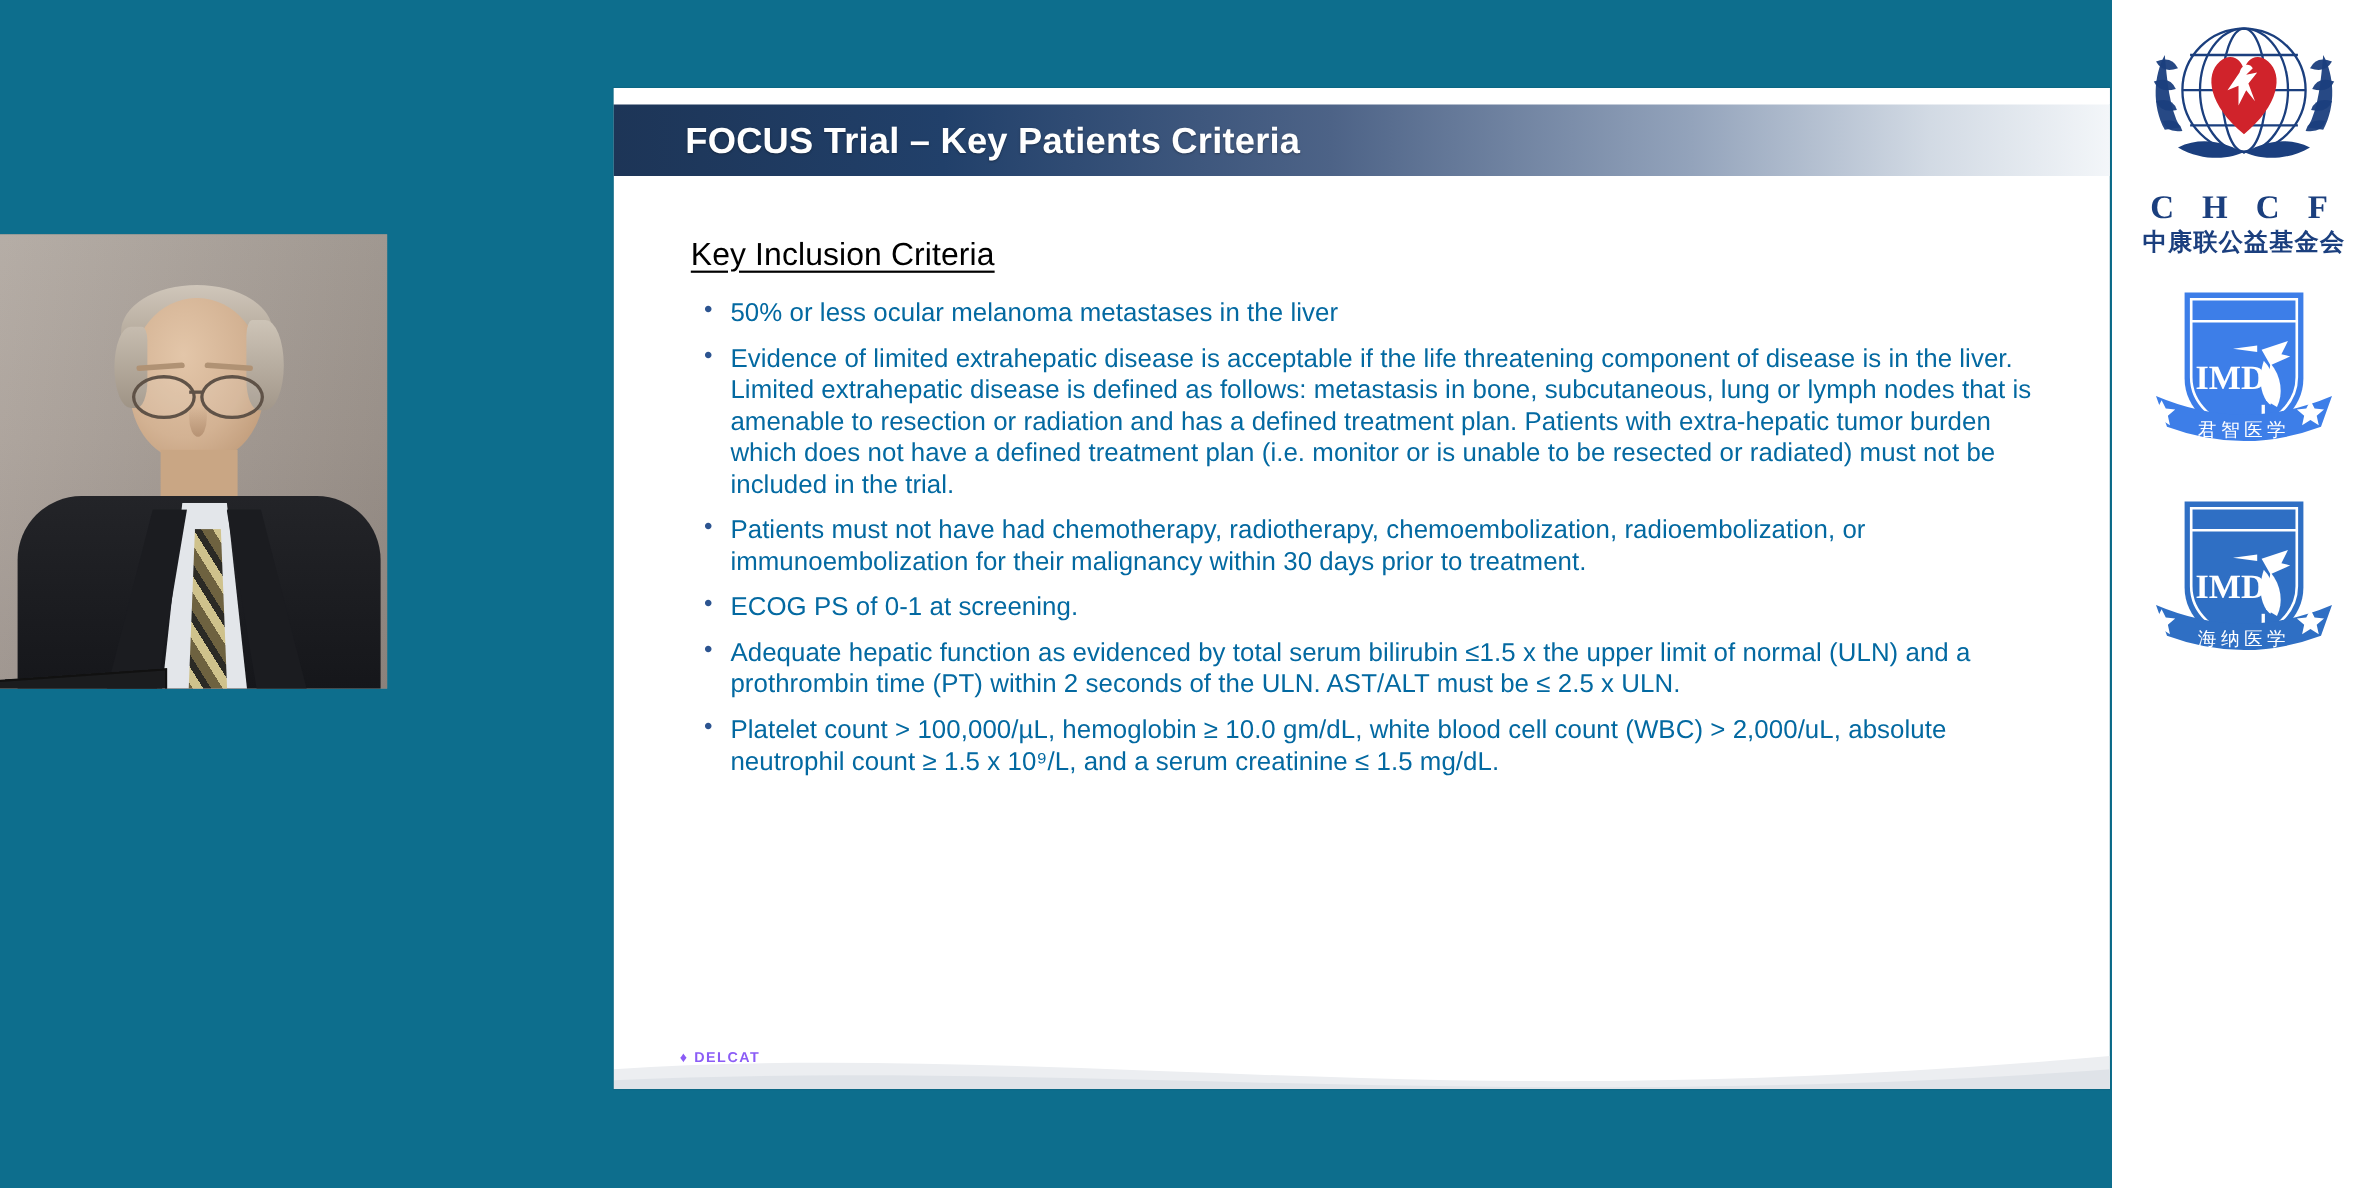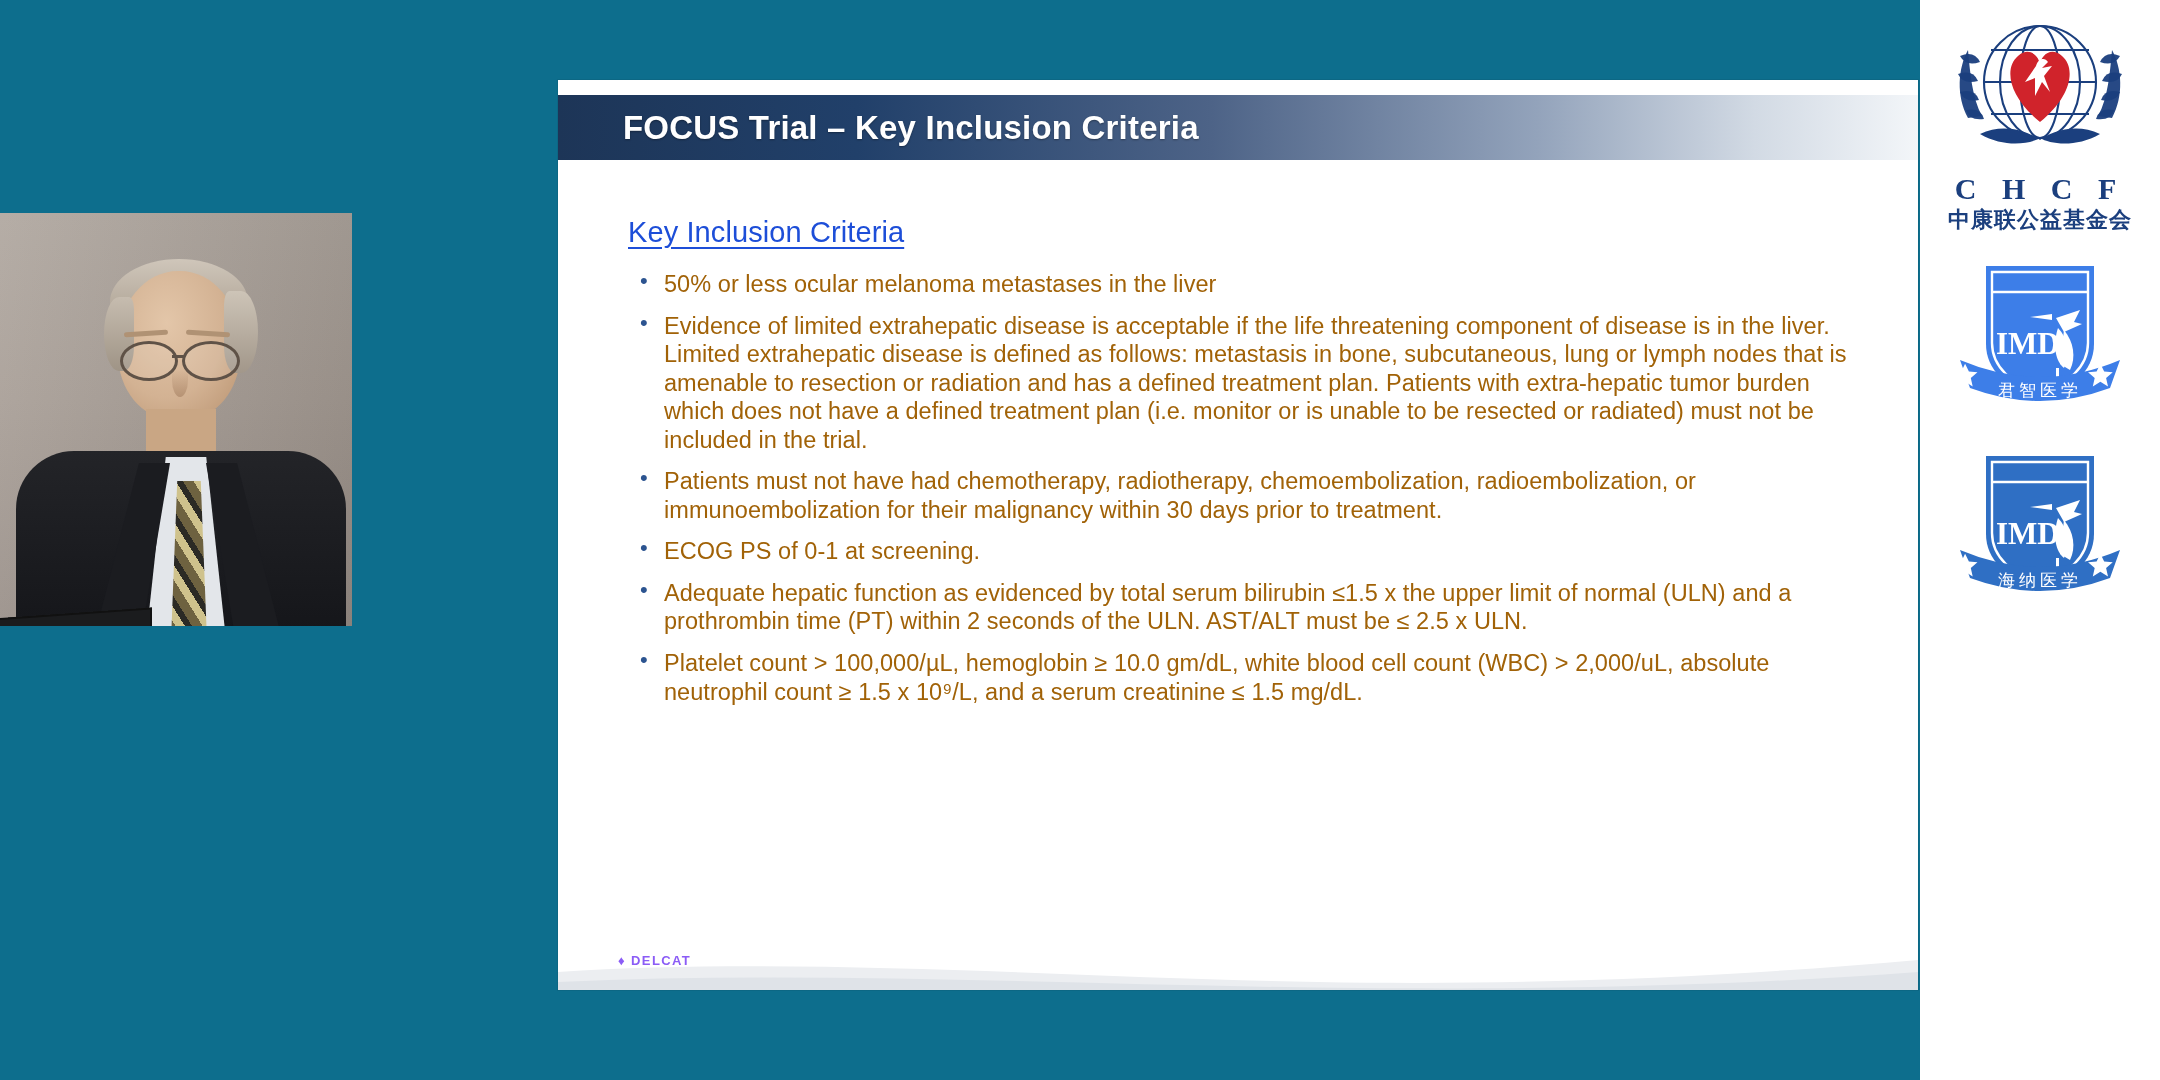--- a/index.html
+++ b/index.html
@@ -57,26 +57,26 @@
   .slide{position:absolute;left:558px;top:80px;width:1360px;height:910px;background:#ffffff;
       box-shadow:0 0 0 1px rgba(0,0,0,.06);}
   .slide-topstrip{position:absolute;left:0;top:0;width:100%;height:15px;background:#ffffff;}
   .slide-header{position:absolute;left:0;top:15px;width:100%;height:65px;
       background:linear-gradient(90deg,#1d3557 0%,#21406a 22%,#4d6387 48%,#93a3bb 72%,#d2dae4 88%,#f3f6f9 100%);
       display:flex;align-items:center;}
   .slide-title{color:#ffffff;font-size:33px;font-weight:bold;letter-spacing:.2px;margin-left:65px;
       text-shadow:0 1px 2px rgba(0,0,0,.35);white-space:nowrap;}
 
   .slide-body{position:absolute;left:0;top:80px;width:100%;height:760px;padding:0;}
-  .subhead{position:absolute;left:70px;top:56px;font-size:29px;font-weight:normal;color:#1d4ed8;
+  .subhead{position:absolute;left:70px;top:56px;font-size:29px;font-weight:normal;color:#000000;
       text-decoration:underline;text-underline-offset:5px;letter-spacing:.1px;}
 
   ul.bullets{list-style:none;margin:0;padding:0;position:absolute;left:72px;top:110px;width:1240px;}
   ul.bullets li{position:relative;padding-left:34px;margin-bottom:13px;
-      color:#a16207;font-size:23.5px;line-height:1.215;letter-spacing:.05px;font-weight:500;}
+      color:#0369a1;font-size:23.5px;line-height:1.215;letter-spacing:.05px;font-weight:500;}
   ul.bullets li:before{content:"\2022";position:absolute;left:10px;top:-2px;font-size:22px;color:#2c5490;}
 
   .wave{position:absolute;left:0;bottom:0;width:100%;height:92px;overflow:hidden;}
   .footer-logo{position:absolute;left:60px;bottom:22px;font-size:13px;font-weight:bold;color:#8b5cf6;
       letter-spacing:1.4px;}
 
   
   .rail{position:absolute;left:1920px;top:0;width:240px;height:1080px;background:#ffffff;}
 
   .chcf{position:absolute;left:14px;top:10px;width:212px;height:170px;}
@@ -117,21 +117,21 @@
     <div class="v-lapel-r"></div>
 
     <div class="v-laptop"></div>
 
   </div>
 
   <div class="slide">
     <div class="slide-topstrip"></div>
 
     <div class="slide-header">
-      <div class="slide-title">FOCUS Trial – Key Inclusion Criteria</div>
+      <div class="slide-title">FOCUS Trial – Key Patients Criteria</div>
     </div>
 
     <div class="slide-body">
       <div class="subhead">Key Inclusion Criteria</div>
       <ul class="bullets">
         <li>50% or less ocular melanoma metastases in the liver</li>
         <li>Evidence of limited extrahepatic disease is acceptable if the life threatening component of disease is in the liver. Limited extrahepatic disease is defined as follows: metastasis in bone, subcutaneous, lung or lymph nodes that is amenable to resection or radiation and has a defined treatment plan. Patients with extra-hepatic tumor burden which does not have a defined treatment plan (i.e. monitor or is unable to be resected or radiated) must not be included in the trial.</li>
         <li>Patients must not have had chemotherapy, radiotherapy, chemoembolization, radioembolization, or immunoembolization for their malignancy within 30 days prior to treatment.</li>
         <li>ECOG PS of 0-1 at screening.</li>
         <li>Adequate hepatic function as evidenced by total serum bilirubin ≤1.5 x the upper limit of normal (ULN) and a prothrombin time (PT) within 2 seconds of the ULN. AST/ALT must be ≤ 2.5 x ULN.</li>

